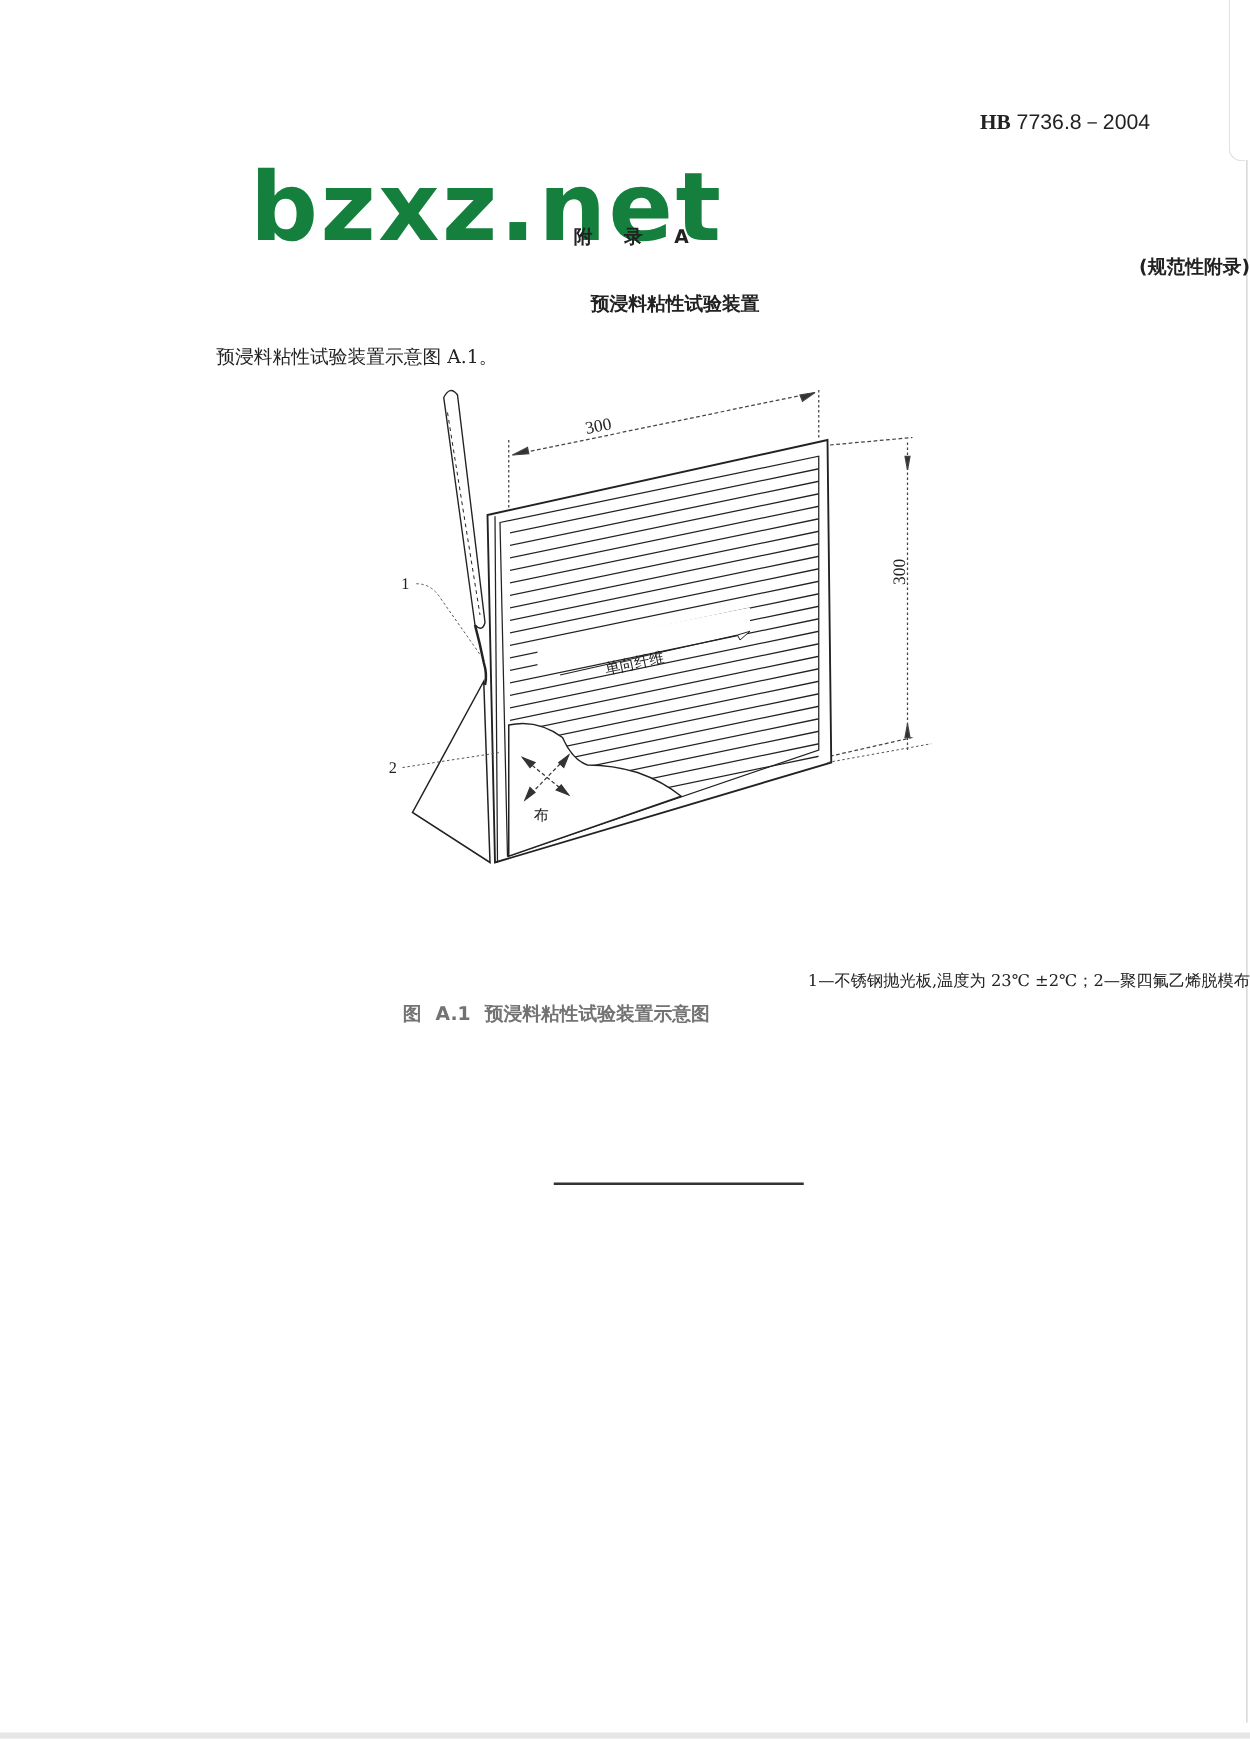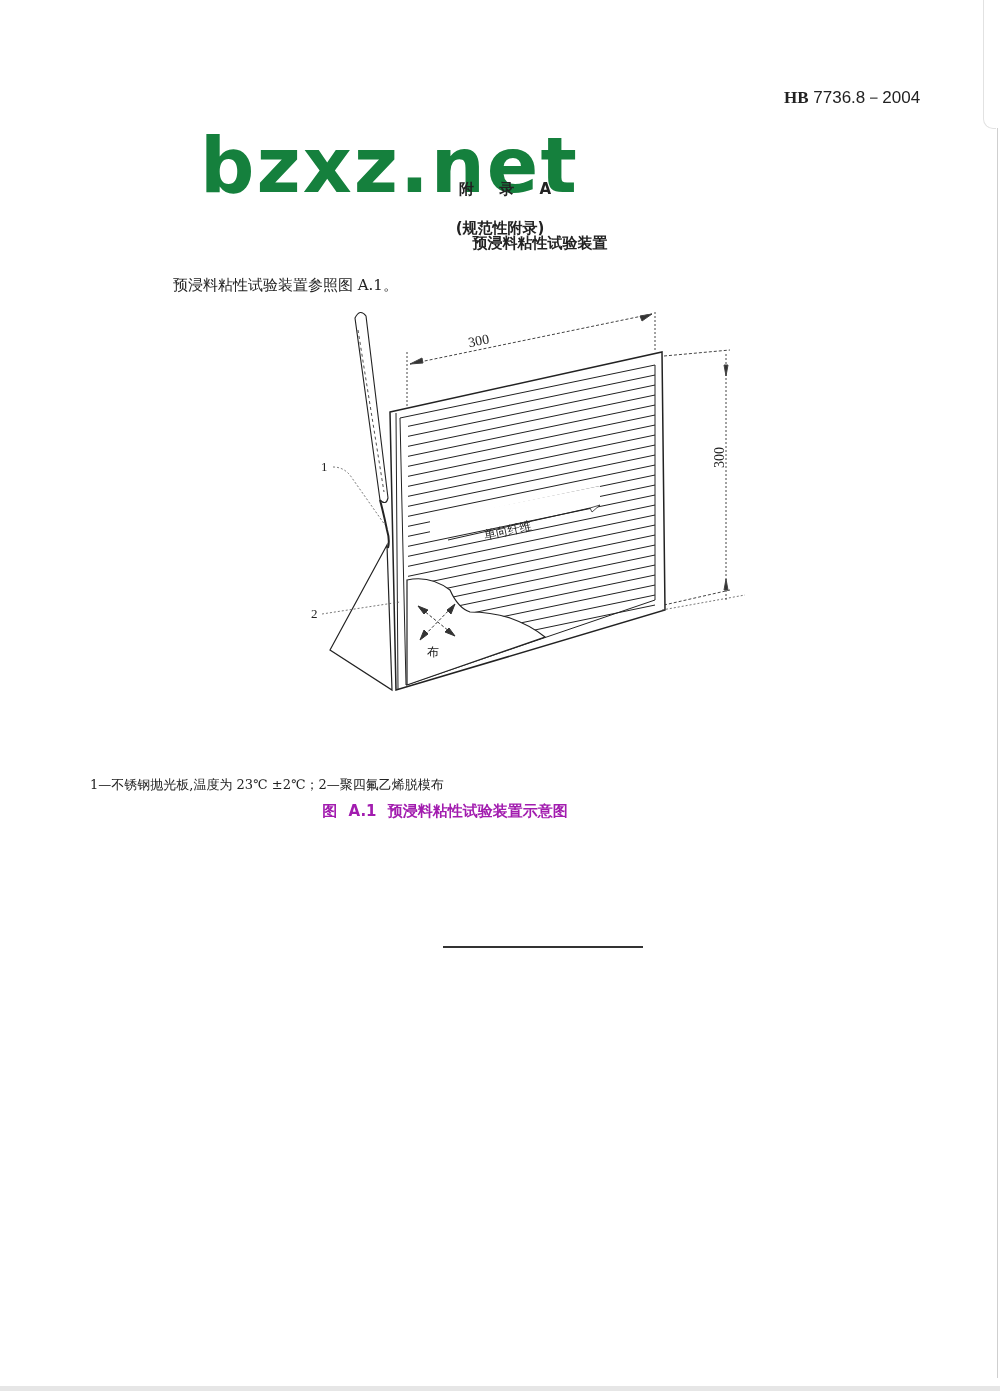--- a/index.html
+++ b/index.html
@@ -24,34 +24,34 @@
   .doc-code b { font-family: "Liberation Serif", serif; font-weight: bold; }
   .watermark {
     position: absolute; left: 200px; top: 128px; font-family: "DejaVu Sans", sans-serif;
     font-weight: bold; font-size: 76px; color: #15803d; letter-spacing: 2px; line-height: 1;
   }
   .annex-title {
     position: absolute; left: 0; width: 1000px; text-align: center;
     font-family: "DejaVu Sans", sans-serif; font-weight: bold; font-size: 15px; color: #222;
   }
   .t1 { top: 180px; letter-spacing: 10px; padding-left: 10px; }
-  .t2 { top: 219px; }
+  .t2 { top: 204px; text-align: right; }
   .t3 { top: 234px; padding-left: 40px; }
   .intro {
     position: absolute; left: 173px; top: 276px; font-size: 15px; color: #222;
     font-family: "DejaVu Serif", serif;
   }
   .figure { position: absolute; left: 300px; top: 300px; width: 460px; height: 420px; }
   .caption-note {
-    position: absolute; left: 0; width: 1000px; top: 776px; text-align: left;
+    position: absolute; left: 0; width: 1000px; top: 776px; text-align: right;
     font-size: 13px; color: #222; padding-left: 90px; box-sizing: border-box;
   }
   .caption-title {
     position: absolute; left: 0; width: 800px; top: 802px; text-align: center;
-    font-family: "DejaVu Sans", sans-serif; font-weight: bold; font-size: 15px; color: #a21caf;
+    font-family: "DejaVu Sans", sans-serif; font-weight: bold; font-size: 15px; color: #737373;
     padding-left: 90px; box-sizing: border-box; word-spacing: 6px;
   }
   .end-rule {
     position: absolute; left: 443px; top: 946px; width: 200px; height: 2px; background: #333;
   }
 </style>
 </head>
 <body>
 
 <div class="page-edge-top"></div>
@@ -62,21 +62,21 @@
 
 <div class="doc-code">
   <b>HB</b>
   <span>7736.8－2004</span>
 </div>
 
 <div class="annex-title t1">附 录 A</div>
 <div class="annex-title t2">(规范性附录)</div>
 <div class="annex-title t3">预浸料粘性试验装置</div>
 
-<div class="intro">预浸料粘性试验装置参照图 A.1。</div>
+<div class="intro">预浸料粘性试验装置示意图 A.1。</div>
 
 <div class="figure">
   <svg width="460" height="420" viewBox="300 300 460 420" xmlns="http://www.w3.org/2000/svg">
     <defs>
       <clipPath id="innerClip">
         <polygon points="408,420 655,368 655,627 408,690"></polygon>
       </clipPath>
     </defs>
 
     <g stroke="#444" stroke-width="1" fill="none">

